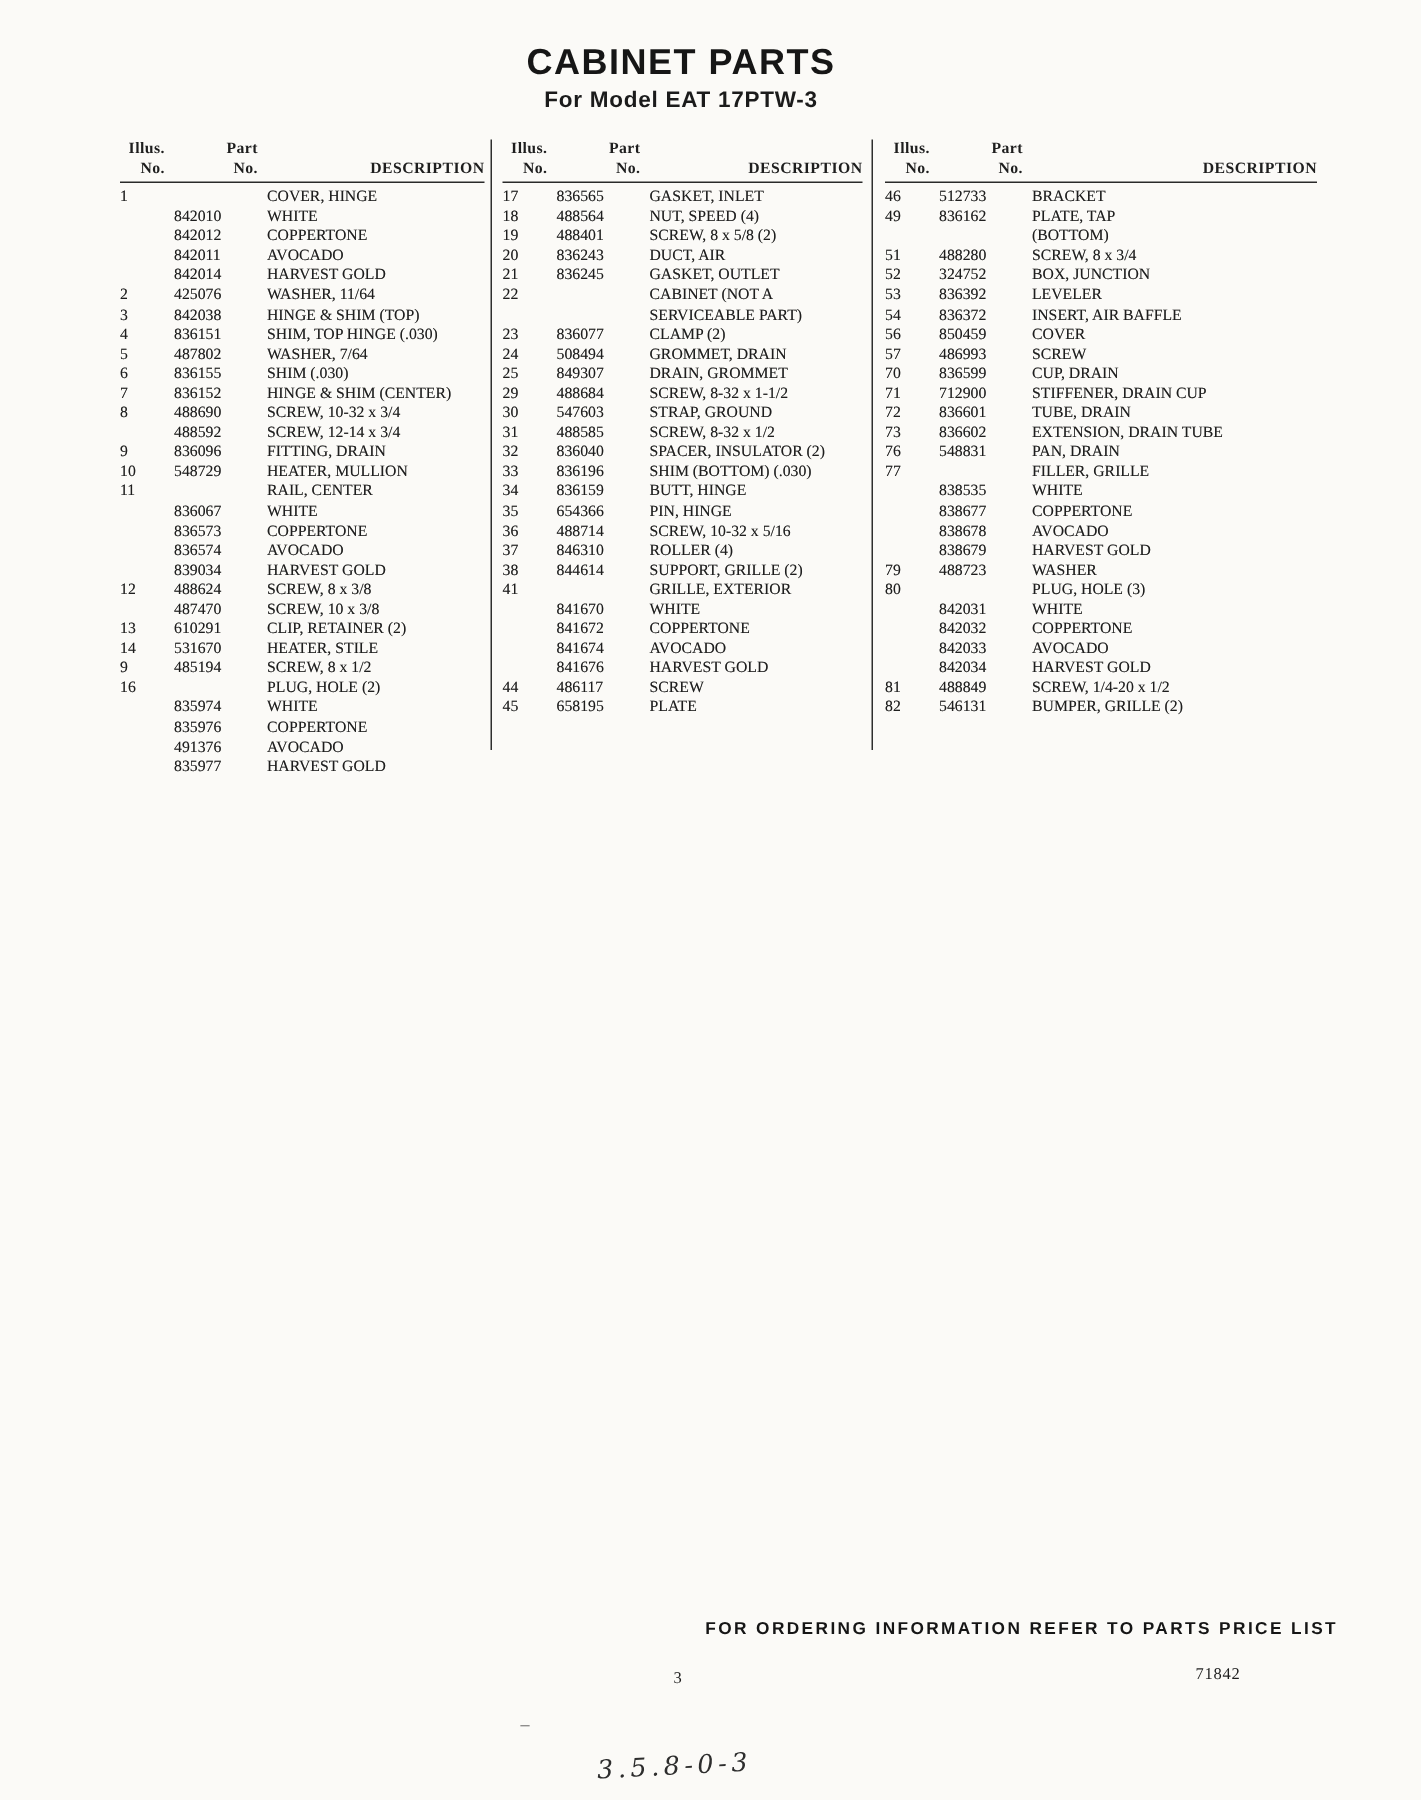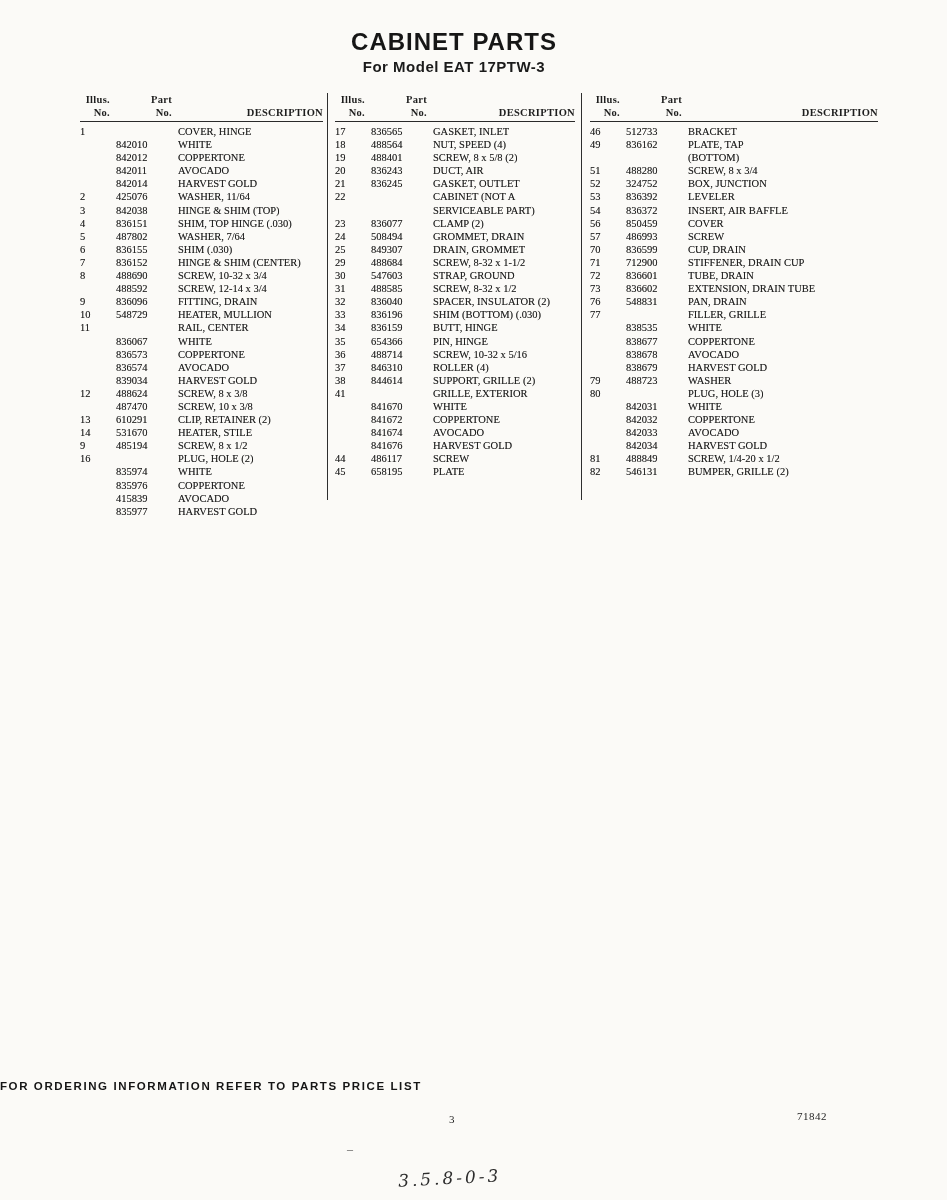--- a/index.html
+++ b/index.html
@@ -43,21 +43,21 @@
   .rows { }
   .row { display:grid; grid-template-columns:30px 56px 1fr; column-gap:6px; line-height:13.1px; }
   .cell { font-size:10.5px; white-space:nowrap; text-shadow:0 0 0.4px rgba(20,20,20,0.45); }
 
   .divider { position:absolute; top:93px; width:1.3px; height:407px; background:#2e2e2e; }
   .divider-1 { left:327px; }
   .divider-2 { left:581px; }
 
   
   .ordering-note {
-    position:absolute; top:1080px; left:0; width:892px; text-align:left;
+    position:absolute; top:1080px; left:0; width:892px; text-align:right;
     font-family:"Liberation Sans", sans-serif;
     font-weight:700; font-size:11.5px; letter-spacing:1.6px; color:#151515;
   }
   .page-number { position:absolute; top:1113px; left:449px; font-size:11px; }
   .doc-number  { position:absolute; top:1110px; left:797px; font-size:11px; letter-spacing:0.5px; }
   .dash-mark   { position:absolute; top:1142px; left:347px; font-size:12px; color:#555; }
   .handwritten {
     position:absolute; top:1168px; left:398px;
     font-family:"DejaVu Serif", serif; font-style:italic;
     font-size:17px; letter-spacing:3px; color:#2d2d2d;
@@ -226,21 +226,21 @@
           <span class="cell part">835974</span>
           <span class="cell desc">WHITE</span>
         </div>
         <div class="row">
           <span class="cell illus"></span>
           <span class="cell part">835976</span>
           <span class="cell desc">COPPERTONE</span>
         </div>
         <div class="row">
           <span class="cell illus"></span>
-          <span class="cell part">415839</span>
+          <span class="cell part">491376</span>
           <span class="cell desc">AVOCADO</span>
         </div>
         <div class="row">
           <span class="cell illus"></span>
           <span class="cell part">835977</span>
           <span class="cell desc">HARVEST GOLD</span>
         </div>
       </div>
   </div>
 

